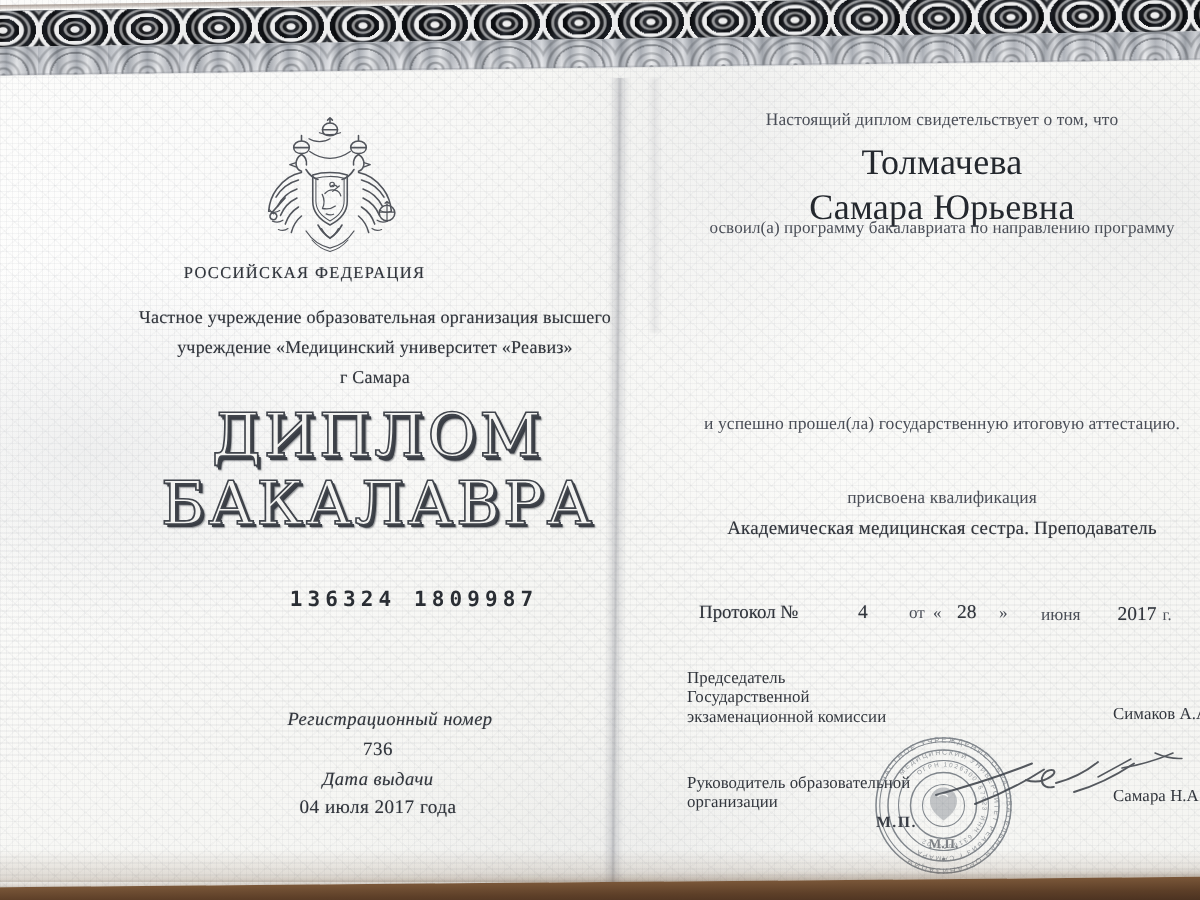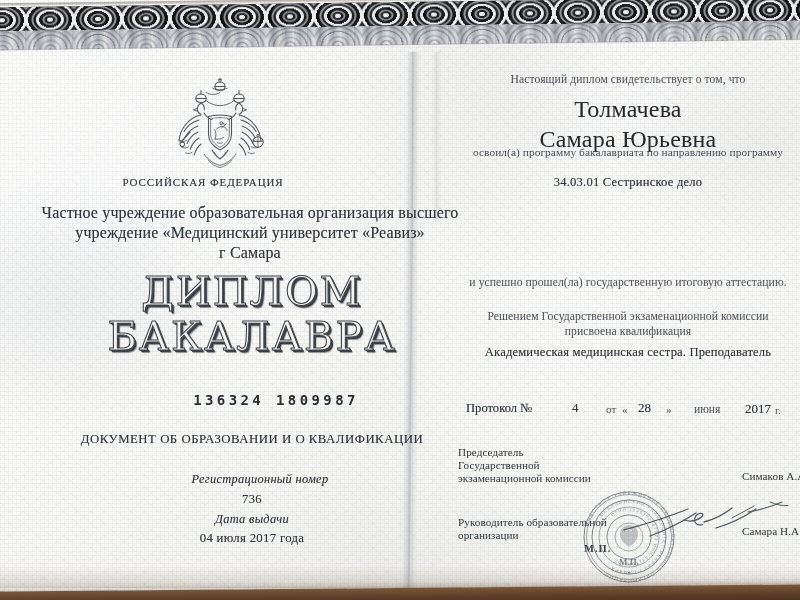--- a/index.html
+++ b/index.html
@@ -118,21 +118,21 @@
   }
 
   
   .tx{position:absolute;color:#2b2f35;white-space:nowrap;}
   .ctr{transform:translateX(-50%);}
   .ink{ color:#31353c; text-shadow:0 0 .6px rgba(60,64,72,.45); }
   .ink-soft{ color:#4a4e57; }
 
   
   #rf{ left:203px;top:176px;font-size:11px;letter-spacing:.9px; }
-  .org{ font-size:16px;letter-spacing:.15px; }
+  .org{ font-size:12px;letter-spacing:.15px; }
   #org1{ left:250px;top:204px; }
   #org2{ left:250px;top:224px; }
   #org3{ left:250px;top:244px; }
 
   
   .bigtitle{
     font-family:"DejaVu Serif", serif;
     font-size:40px;letter-spacing:2px;font-weight:400;
     color:#f3f3f1;
     -webkit-text-stroke:1.1px #41454c;
@@ -279,35 +279,32 @@
 
   <div class="tx ink ctr" id="rf">РОССИЙСКАЯ ФЕДЕРАЦИЯ</div>
   <div class="tx ink ctr org" id="org1">Частное учреждение образовательная организация высшего</div>
   <div class="tx ink ctr org" id="org2">учреждение «Медицинский университет «Реавиз»</div>
   <div class="tx ink ctr org" id="org3">г Самара</div>
 
   <div class="tx ctr bigtitle" id="t1">ДИПЛОМ</div>
   <div class="tx ctr bigtitle" id="t2">БАКАЛАВРА</div>
 
   <div class="tx ctr" id="serial">136324  1809987</div>
-  <div class="tx ink ctr" id="doctype">ДОКУМЕНТ ОБ ОБРАЗОВАНИИ И О КВАЛИФИКАЦИИ</div>
 
   <div class="tx ink ctr" id="reglbl">Регистрационный номер</div>
   <div class="tx ink ctr" id="regno">736</div>
   <div class="tx ink ctr" id="datelbl">Дата выдачи</div>
   <div class="tx ink ctr" id="dateval">04 июля 2017 года</div>
 
   <div class="tx ink-soft ctr" id="r-intro">Настоящий диплом свидетельствует о том, что</div>
   <div class="tx ctr bigname" id="name1">Толмачева</div>
   <div class="tx ctr bigname" id="name2">Самара Юрьевна</div>
   <div class="tx ink-soft ctr" id="r-prog">освоил(а) программу бакалавриата по направлению программу</div>
-  <div class="tx ink ctr" id="r-code">34.03.01 Сестринское дело</div>
 
   <div class="tx ink-soft ctr" id="r-gia">и успешно прошел(ла) государственную итоговую аттестацию.</div>
-  <div class="tx ink-soft ctr" id="r-dec1">Решением Государственной экзаменационной комиссии</div>
   <div class="tx ink-soft ctr" id="r-dec2">присвоена квалификация</div>
   <div class="tx ink ctr" id="r-qual">Академическая медицинская сестра. Преподаватель</div>
 
   <div class="tx ink" id="proto">Протокол №</div>
   <div class="tx ink" id="proto-no">4</div>
   <div class="tx ink-soft" id="proto-ot">от</div>
   <div class="tx ink-soft" id="proto-q1">«</div>
   <div class="tx ink" id="proto-day">28</div>
   <div class="tx ink-soft" id="proto-q2">»</div>
   <div class="tx ink-soft" id="proto-month">июня</div>

